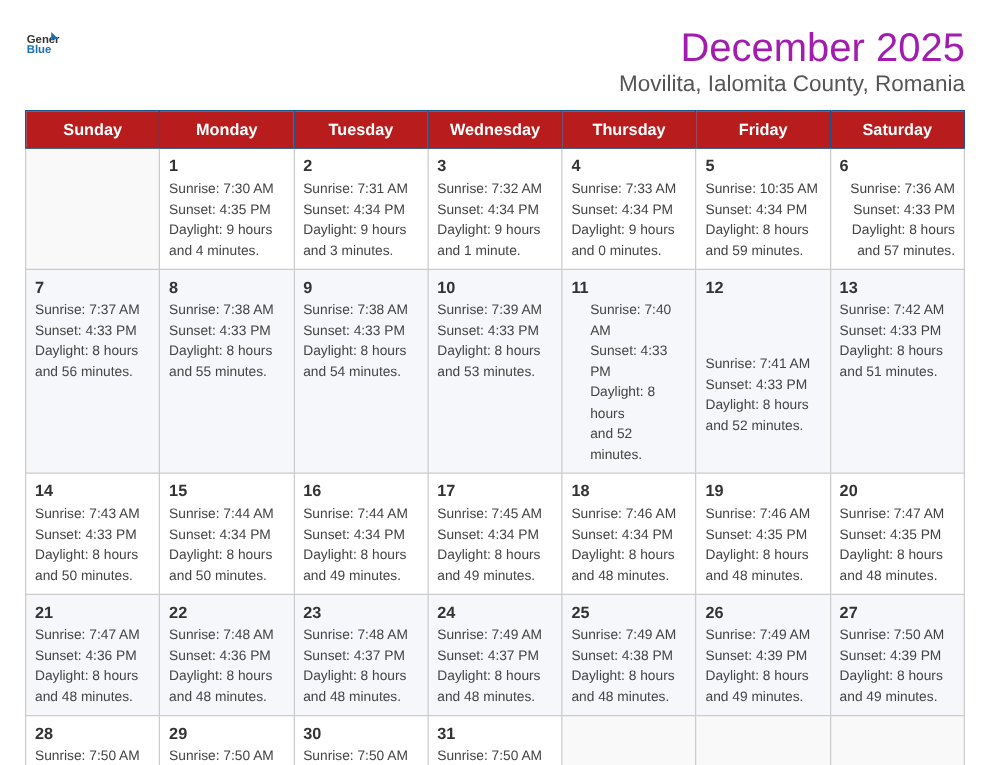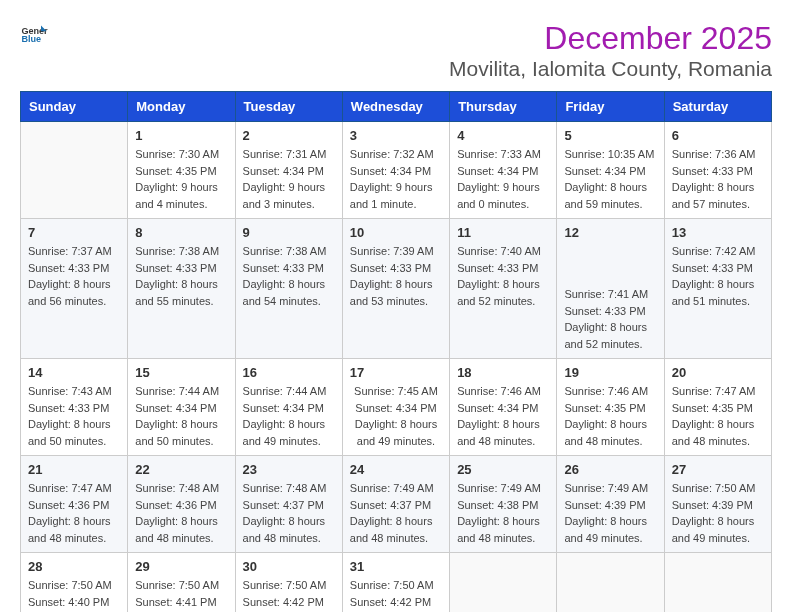--- a/index.html
+++ b/index.html
@@ -27,32 +27,32 @@
     }
     .title-block {
       text-align: right;
     }
     .month-title {
       font-size: 32px;
       font-weight: normal;
       color: #a21caf;
     }
     .location-title {
-      font-size: 21px;
+      font-size: 18px;
       color: #555;
     }
     .calendar-table {
       width: 100%;
       border-collapse: collapse;
       border: 1px solid #ccc;
     }
     .calendar-table thead th {
-      background-color: #1d4ed8;
+      background-color: #b91c1c;
       color: #fff;
-      text-align: left;
+      text-align: center;
       padding: 7px 8px;
       font-size: 13px;
       border: 1px solid #1a5490;
     }
     .calendar-table tbody td {
       vertical-align: top;
       padding: 6px 7px;
       font-size: 11px;
       color: #333;
       border: 1px solid #ccc;
@@ -142,21 +142,21 @@
         </td>
         <td>
           <span class="day-number">5</span>
           <div class="day-info" style="white-space: pre-line;">Sunrise: 10:35 AM
 Sunset: 4:34 PM
 Daylight: 8 hours
 and 59 minutes.</div>
         </td>
         <td>
           <span class="day-number">6</span>
-          <div class="day-info" style="white-space: pre-line;">Sunrise: 7:36 AM
+          <div class="day-info" style="white-space: pre-line; text-align: right;">Sunrise: 7:36 AM
 Sunset: 4:33 PM
 Daylight: 8 hours
 and 57 minutes.</div>
         </td>
       </tr>
       <tr>
         <td>
           <span class="day-number">7</span>
           <div class="day-info" style="white-space: pre-line;">Sunrise: 7:37 AM
 Sunset: 4:33 PM
@@ -179,21 +179,21 @@
         </td>
         <td>
           <span class="day-number">10</span>
           <div class="day-info" style="white-space: pre-line;">Sunrise: 7:39 AM
 Sunset: 4:33 PM
 Daylight: 8 hours
 and 53 minutes.</div>
         </td>
         <td>
           <span class="day-number">11</span>
-          <div class="day-info" style="white-space: pre-line;">Sunrise: 7:40 AM
+          <div class="day-info" style="white-space: pre-line; margin-left: 15px;">Sunrise: 7:40 AM
 Sunset: 4:33 PM
 Daylight: 8 hours
 and 52 minutes.</div>
         </td>
         <td>
           <span class="day-number">12</span>
           <div class="day-info" style="white-space: pre-line; margin-top: 46px;">Sunrise: 7:41 AM
 Sunset: 4:33 PM
 Daylight: 8 hours
 and 52 minutes.</div>
@@ -223,21 +223,21 @@
         </td>
         <td>
           <span class="day-number">16</span>
           <div class="day-info" style="white-space: pre-line;">Sunrise: 7:44 AM
 Sunset: 4:34 PM
 Daylight: 8 hours
 and 49 minutes.</div>
         </td>
         <td>
           <span class="day-number">17</span>
-          <div class="day-info" style="white-space: pre-line; text-align: center;">Sunrise: 7:45 AM
+          <div class="day-info" style="white-space: pre-line;">Sunrise: 7:45 AM
 Sunset: 4:34 PM
 Daylight: 8 hours
 and 49 minutes.</div>
         </td>
         <td>
           <span class="day-number">18</span>
           <div class="day-info" style="white-space: pre-line;">Sunrise: 7:46 AM
 Sunset: 4:34 PM
 Daylight: 8 hours
 and 48 minutes.</div>

